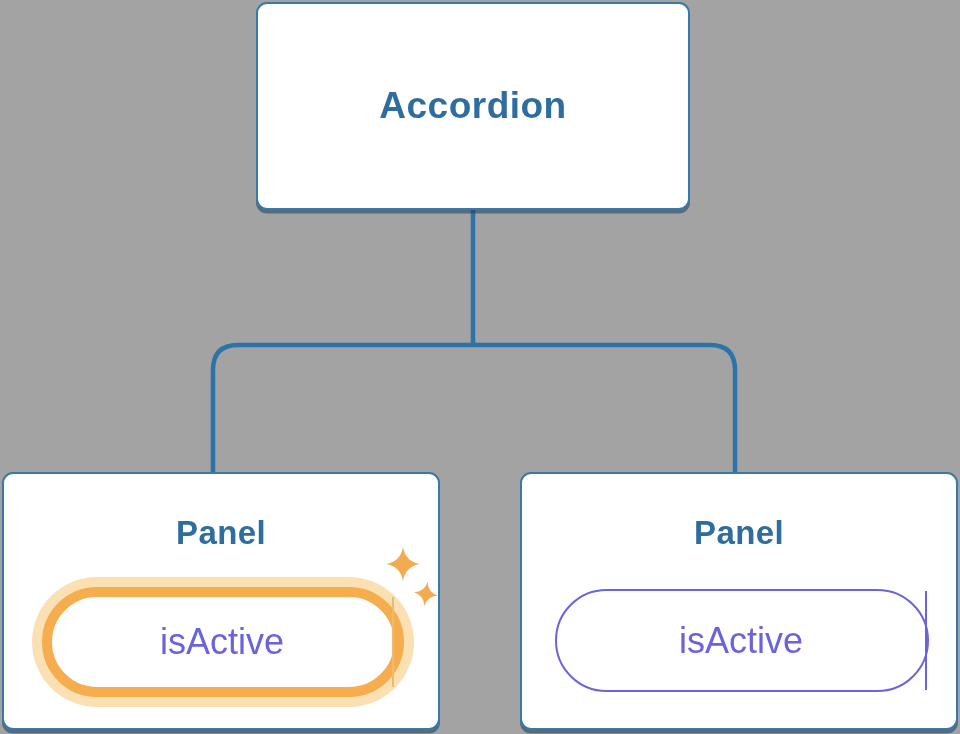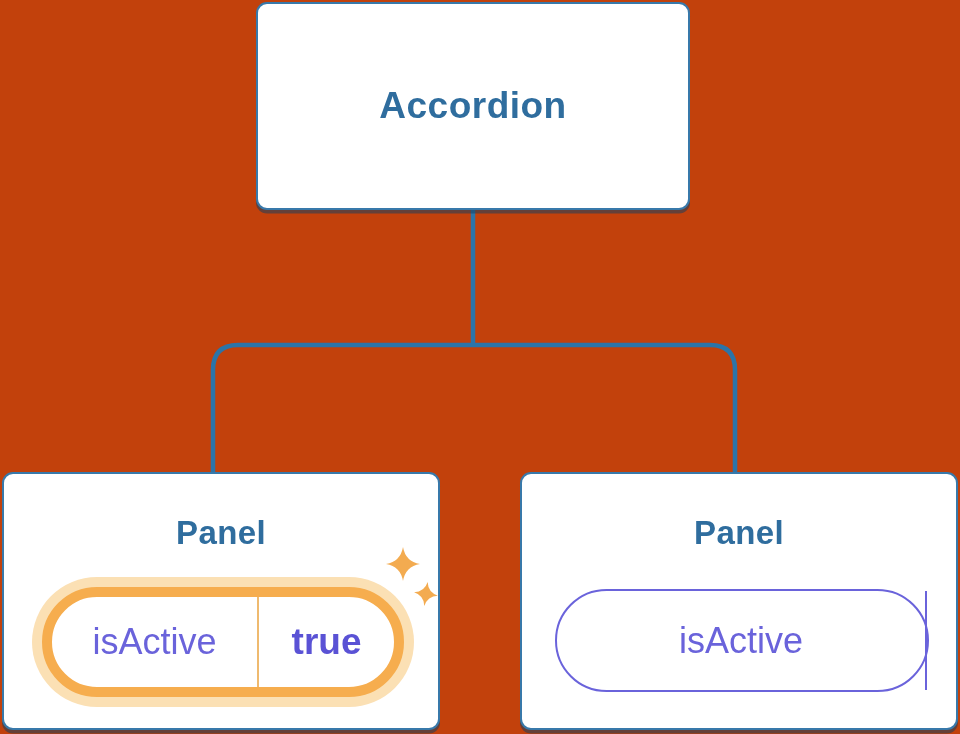--- a/index.html
+++ b/index.html
@@ -1,20 +1,20 @@
 <!DOCTYPE html>
 <html><head>
 <meta charset="utf-8">
 <style>
   html, body { margin: 0; padding: 0; }
   .canvas {
     position: relative;
     width: 960px;
     height: 734px;
-    background: #c2410c;
+    background: #a3a3a3;
     font-family: "Liberation Sans", sans-serif;
     overflow: hidden;
   }
   .connector {
     position: absolute;
     left: 0; top: 0;
     width: 960px; height: 734px;
   }
   .connector path {
     stroke: #2C74A8;
@@ -113,23 +113,20 @@
   <div class="node root">
     <span class="node-label">Accordion</span>
   </div>
 
   <div class="node panel panel-left">
     <div class="panel-title">Panel</div>
     <div class="pill pill-active">
       <div class="cell cell-key">
         <span class="state-text">isActive</span>
       </div>
-      <div class="cell cell-val">
-        <span class="state-text bold">true</span>
-      </div>
     </div>
     <svg class="sparkles" viewBox="0 0 58 64" aria-hidden="true">
       <path fill="#F3AB50" d="M20 4 Q22.5 18.5 37 21 Q22.5 23.5 20 38 Q17.5 23.5 3 21 Q17.5 18.5 20 4 Z"></path>
       <path fill="#F3AB50" transform="rotate(8 43 51)" d="M43 39 Q44.8 49.2 55 51 Q44.8 52.8 43 63 Q41.2 52.8 31 51 Q41.2 49.2 43 39 Z"></path>
     </svg>
   </div>
 
   <div class="node panel panel-right">
     <div class="panel-title">Panel</div>
     <div class="pill pill-inactive">

